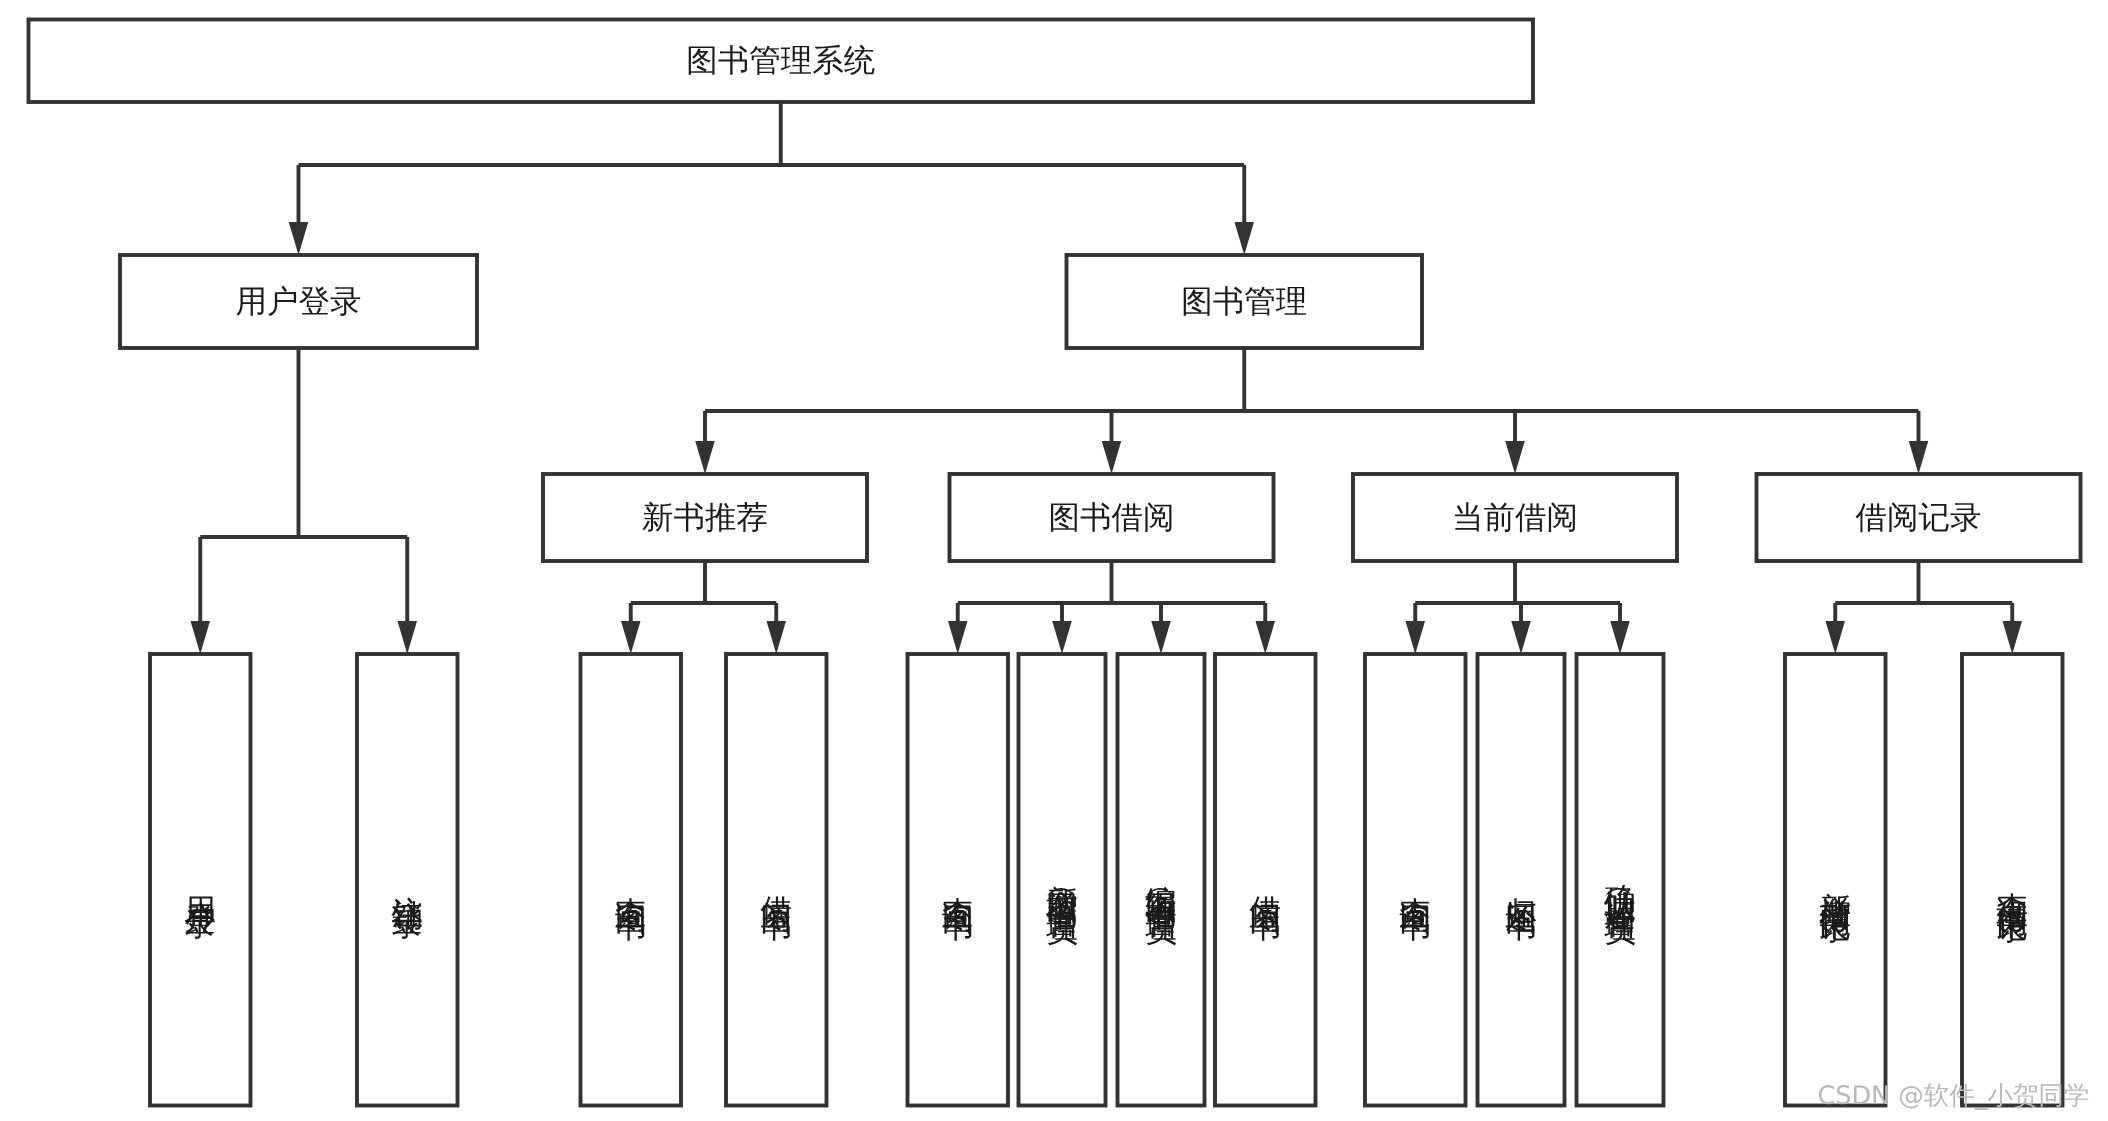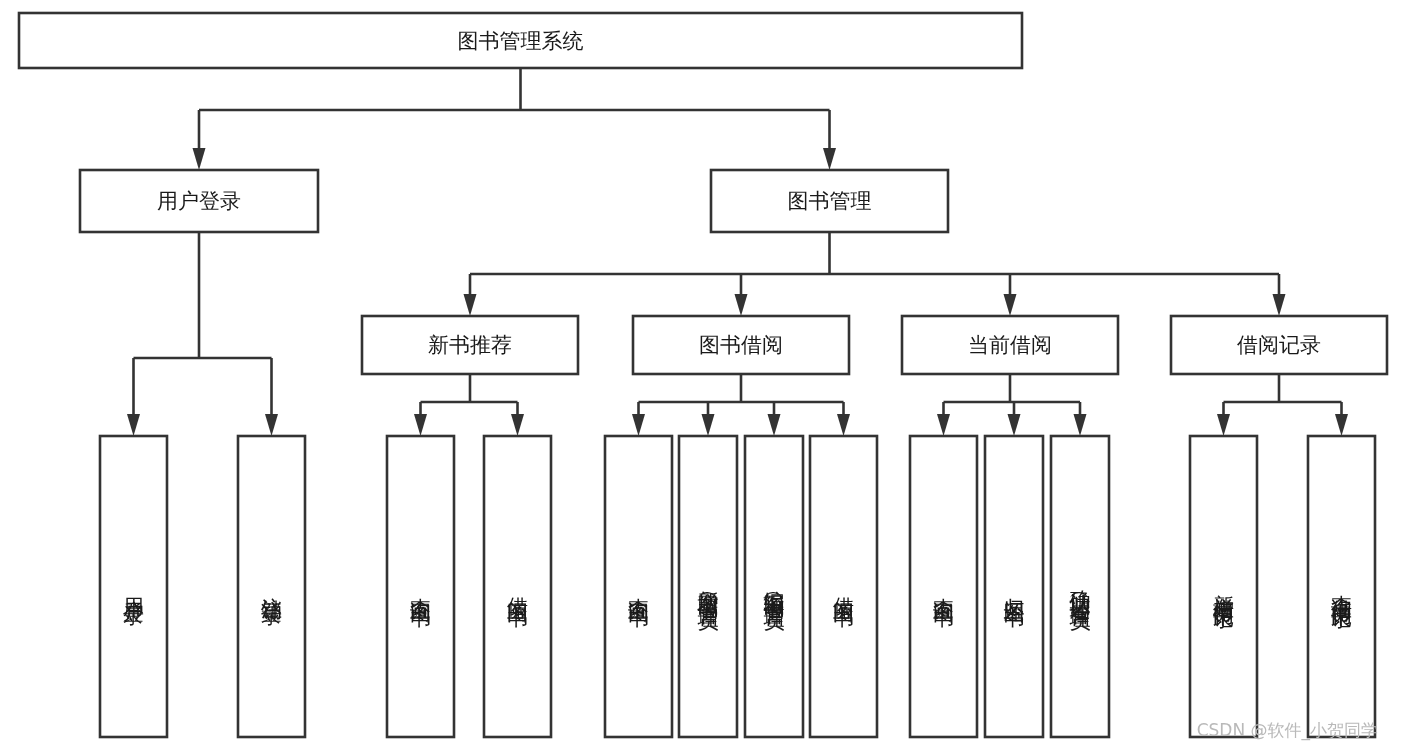--- a/index.html
+++ b/index.html
@@ -54,21 +54,21 @@
     font-family: "DejaVu Sans", "Liberation Sans", sans-serif;
     font-size: 21px;
     fill: #1a1a1a;
     writing-mode: vertical-rl;
     text-orientation: upright;
     letter-spacing: 3px;
     text-anchor: middle;
   }
   .watermark-text {
     position: absolute;
-    right: 27px;
+    right: 12px;
     bottom: 5px;
     font-family: "DejaVu Sans", "Liberation Sans", sans-serif;
     font-size: 17px;
     color: #b9b9b9;
     white-space: nowrap;
     user-select: none;
   }
 </style>
 </head>
 <body>

